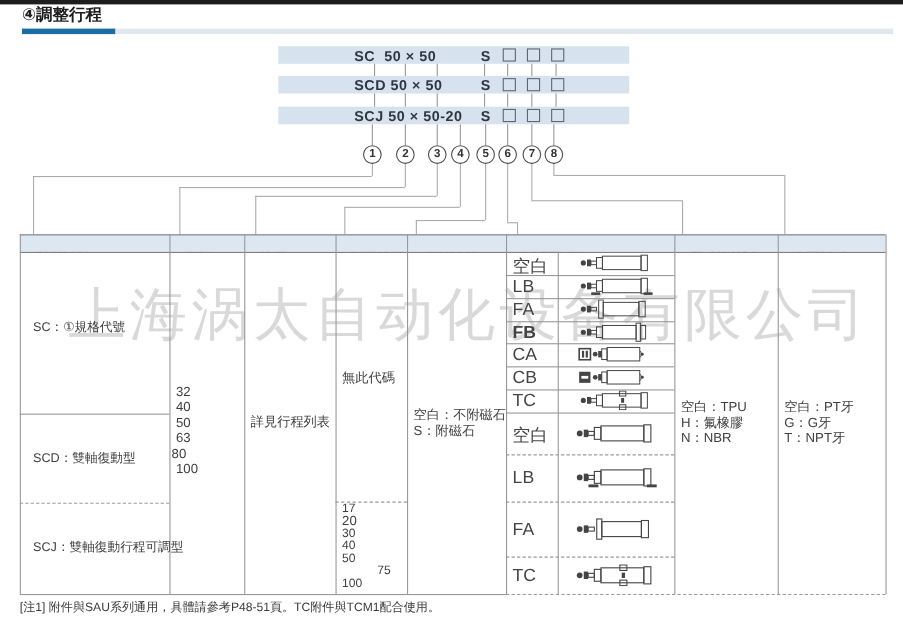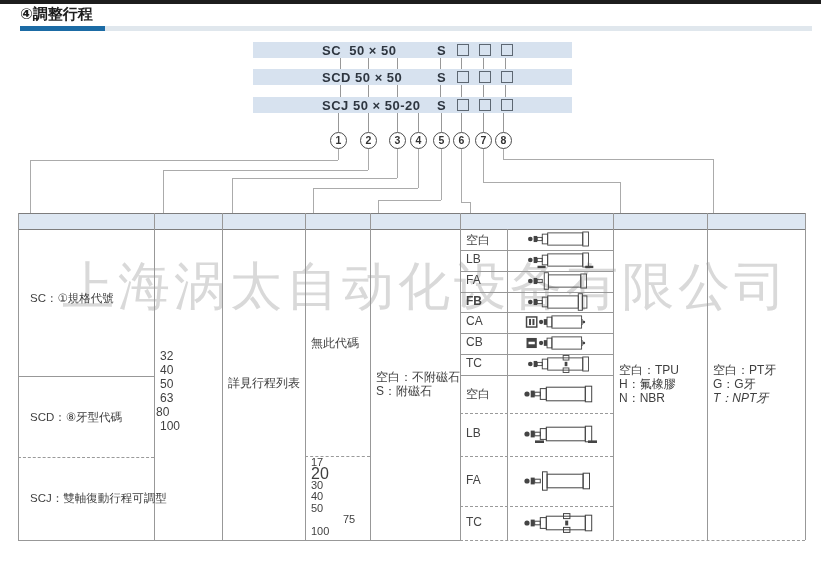--- a/index.html
+++ b/index.html
@@ -12,21 +12,21 @@
   .conn{background:#ababab;}
   .codebar{position:absolute;left:253px;width:319px;height:16px;background:#d7e2ef;}
   .codebar .code{position:absolute;left:69px;top:1px;font-weight:bold;font-size:13px;color:#2e3640;letter-spacing:.5px;}
   .codebar .mag{position:absolute;left:184px;top:1px;font-weight:bold;font-size:13px;color:#2e3640;}
   .sq{position:absolute;top:2px;width:10px;height:10px;border:1px solid #5d6772;}
   .circle{position:absolute;width:15px;height:15px;border:1.4px solid #4d4d4d;border-radius:50%;
           background:#fff;font-size:10.5px;font-weight:bold;color:#333;text-align:center;line-height:15px;z-index:3;}
   .hdr{position:absolute;top:215px;font-size:12px;font-weight:bold;color:#35404d;white-space:nowrap;}
   .wm{position:absolute;left:62px;top:252px;width:720px;font-size:52px;letter-spacing:4px;
       color:rgba(170,170,170,.45);white-space:nowrap;z-index:1;font-weight:500;}
-  .lbl6{position:absolute;left:466px;font-size:12px;color:#444;}
+  .lbl6{position:absolute;left:466px;font-size:16px;color:#444;}
   .cyl{position:absolute;z-index:2;}
   .z2{z-index:2;}
 </style>
 </head>
 <body>
 
 <div class="page">
 
   <div style="position:absolute;left:0;top:0;width:821px;height:4px;background:#1d1d1d;"></div>
   <div class="t" style="left:20px;top:7px;font-size:15px;font-weight:bold;color:#1d1d1d;">④調整行程</div>
@@ -157,35 +157,35 @@
     <div class="hdr" style="left:22px;">①規格代號</div>
     <div class="hdr" style="left:158px;">②缸徑</div>
     <div class="hdr" style="left:226px;">③行程</div>
     <div class="hdr" style="left:309px;">④調整行程</div>
     <div class="hdr" style="left:374px;">⑤磁石代號</div>
     <div class="hdr" style="left:464px;"><span>⑥固定型式</span> <span style="color:#8a98ab;font-weight:normal;font-size:11px;">[注1]</span></div>
     <div class="hdr" style="left:617px;">⑦密封件材質</div>
     <div class="hdr" style="left:711px;">⑧牙型代碼</div>
 
     <div class="t z2" style="left:30px;top:291px;font-size:11.5px;">SC：①規格代號</div>
-    <div class="t z2" style="left:30px;top:410px;font-size:11.5px;">SCD：⑧牙型代碼</div>
+    <div class="t z2" style="left:30px;top:410px;font-size:11.5px;">SCD：雙軸復動型</div>
     <div class="t z2" style="left:30px;top:491px;font-size:11.5px;">SCJ：雙軸復動行程可調型</div>
 
     <div class="t z2" style="left:160px;top:349px;">32</div>
     <div class="t z2" style="left:160px;top:363px;">40</div>
     <div class="t z2" style="left:160px;top:377px;">50</div>
     <div class="t z2" style="left:160px;top:391px;">63</div>
     <div class="t z2" style="left:156px;top:405px;">80</div>
     <div class="t z2" style="left:160px;top:419px;">100</div>
 
     <div class="t z2" style="left:228px;top:376px;">詳見行程列表</div>
 
     <div class="t z2" style="left:311px;top:336px;">無此代碼</div>
     <div class="t z2" style="left:311px;top:457px;font-size:11px;line-height:11px;">17</div>
-    <div class="t z2" style="left:311px;top:468px;font-size:16px;line-height:11px;">20</div>
+    <div class="t z2" style="left:311px;top:468px;font-size:12px;line-height:11px;">20</div>
     <div class="t z2" style="left:311px;top:480px;font-size:11px;line-height:11px;">30</div>
     <div class="t z2" style="left:311px;top:491px;font-size:11px;line-height:11px;">40</div>
     <div class="t z2" style="left:311px;top:503px;font-size:11px;line-height:11px;">50</div>
     <div class="t z2" style="left:311px;top:514px;font-size:11px;line-height:11px;margin-left:32px;">75</div>
     <div class="t z2" style="left:311px;top:526px;font-size:11px;line-height:11px;">100</div>
 
     <div class="t z2" style="left:376px;top:370px;">空白：不附磁石</div>
     <div class="t z2" style="left:376px;top:384px;">S：附磁石</div>
 
     <div class="lbl6 z2" style="top:232px;">空白</div>
@@ -306,17 +306,18 @@
         <rect x="41.5" y="14.4" width="6.4" height="5" fill="none" stroke="#444"></rect>
       <rect x="43.2" y="7.6" width="3" height="4.8" fill="#444"></rect>
     </svg>
 
     <div class="t z2" style="left:619px;top:363px;">空白：TPU</div>
     <div class="t z2" style="left:619px;top:377px;">H：氟橡膠</div>
     <div class="t z2" style="left:619px;top:391px;">N：NBR</div>
 
     <div class="t z2" style="left:713px;top:363px;">空白：PT牙</div>
     <div class="t z2" style="left:713px;top:377px;">G：G牙</div>
-    <div class="t z2" style="left:713px;top:391px;font-style:italic;">T：NPT牙</div>
-  </div>
-
+    <div class="t z2" style="left:713px;top:391px;">T：NPT牙</div>
+  </div>
+
+  <div class="t" style="left:18px;top:545px;font-size:11px;color:#3a3a3a;">[注1] 附件與SAU系列通用，具體請參考P48-51頁。TC附件與TCM1配合使用。</div>
 
 </div>
 
 </body></html>

